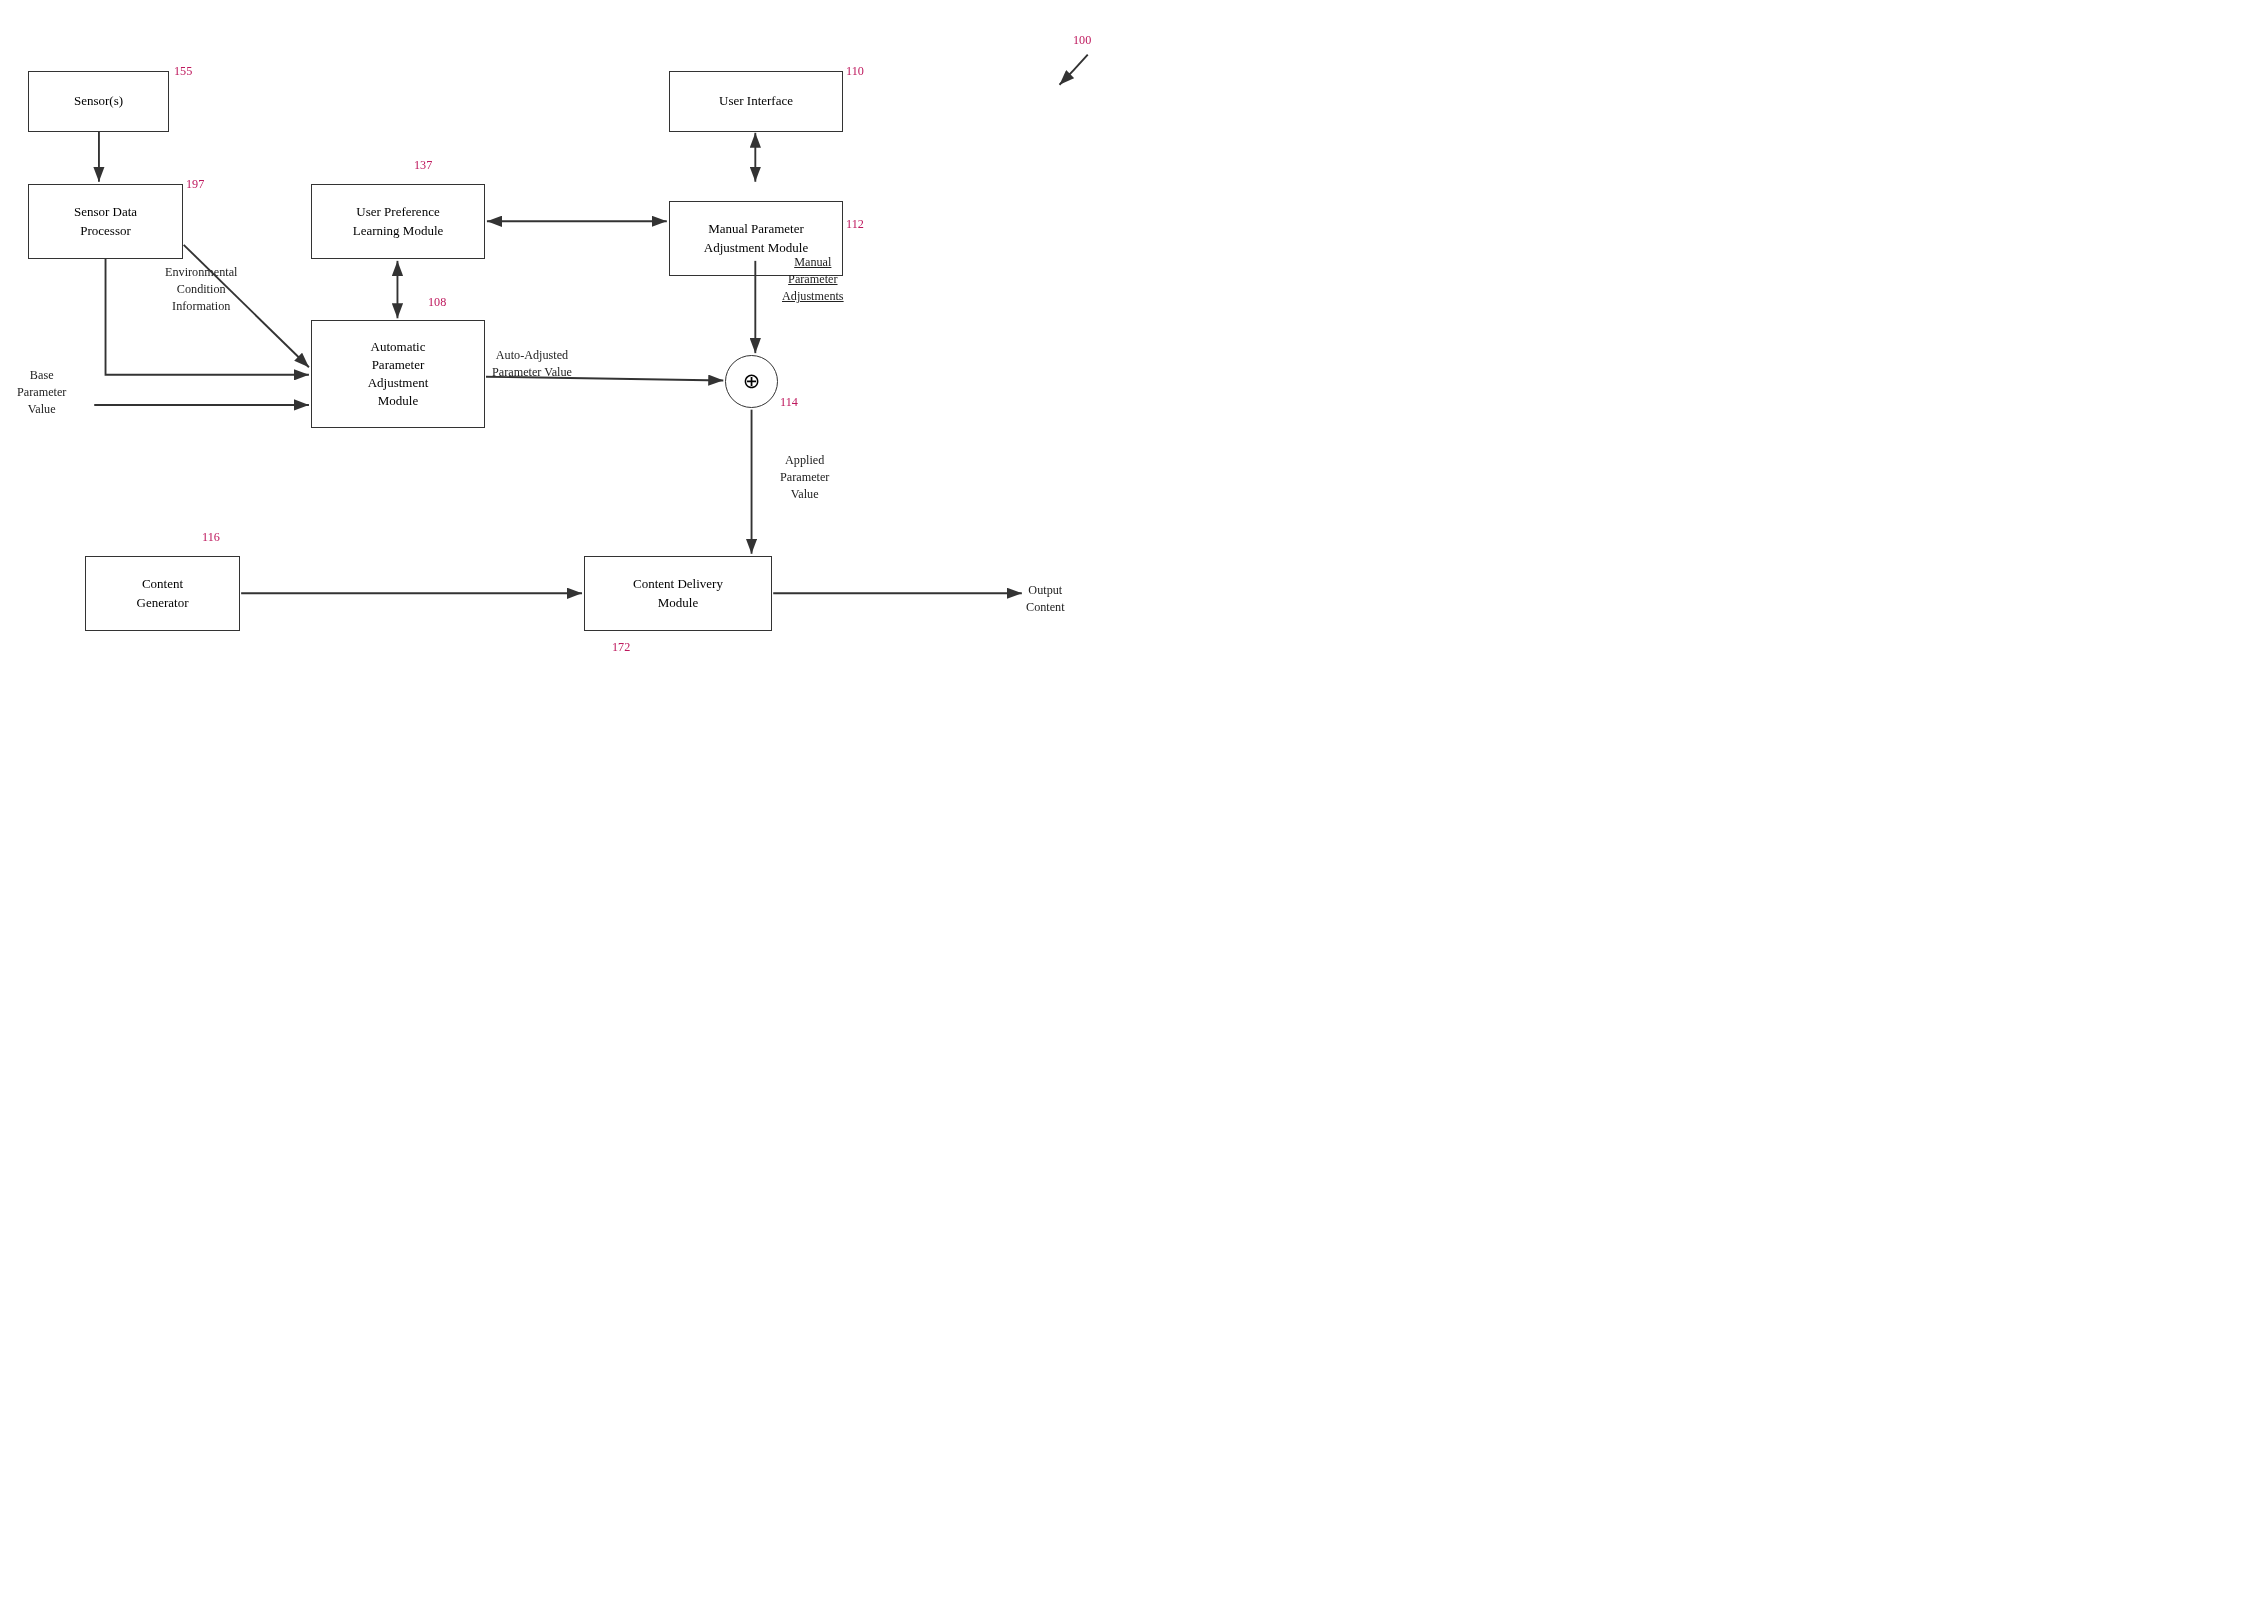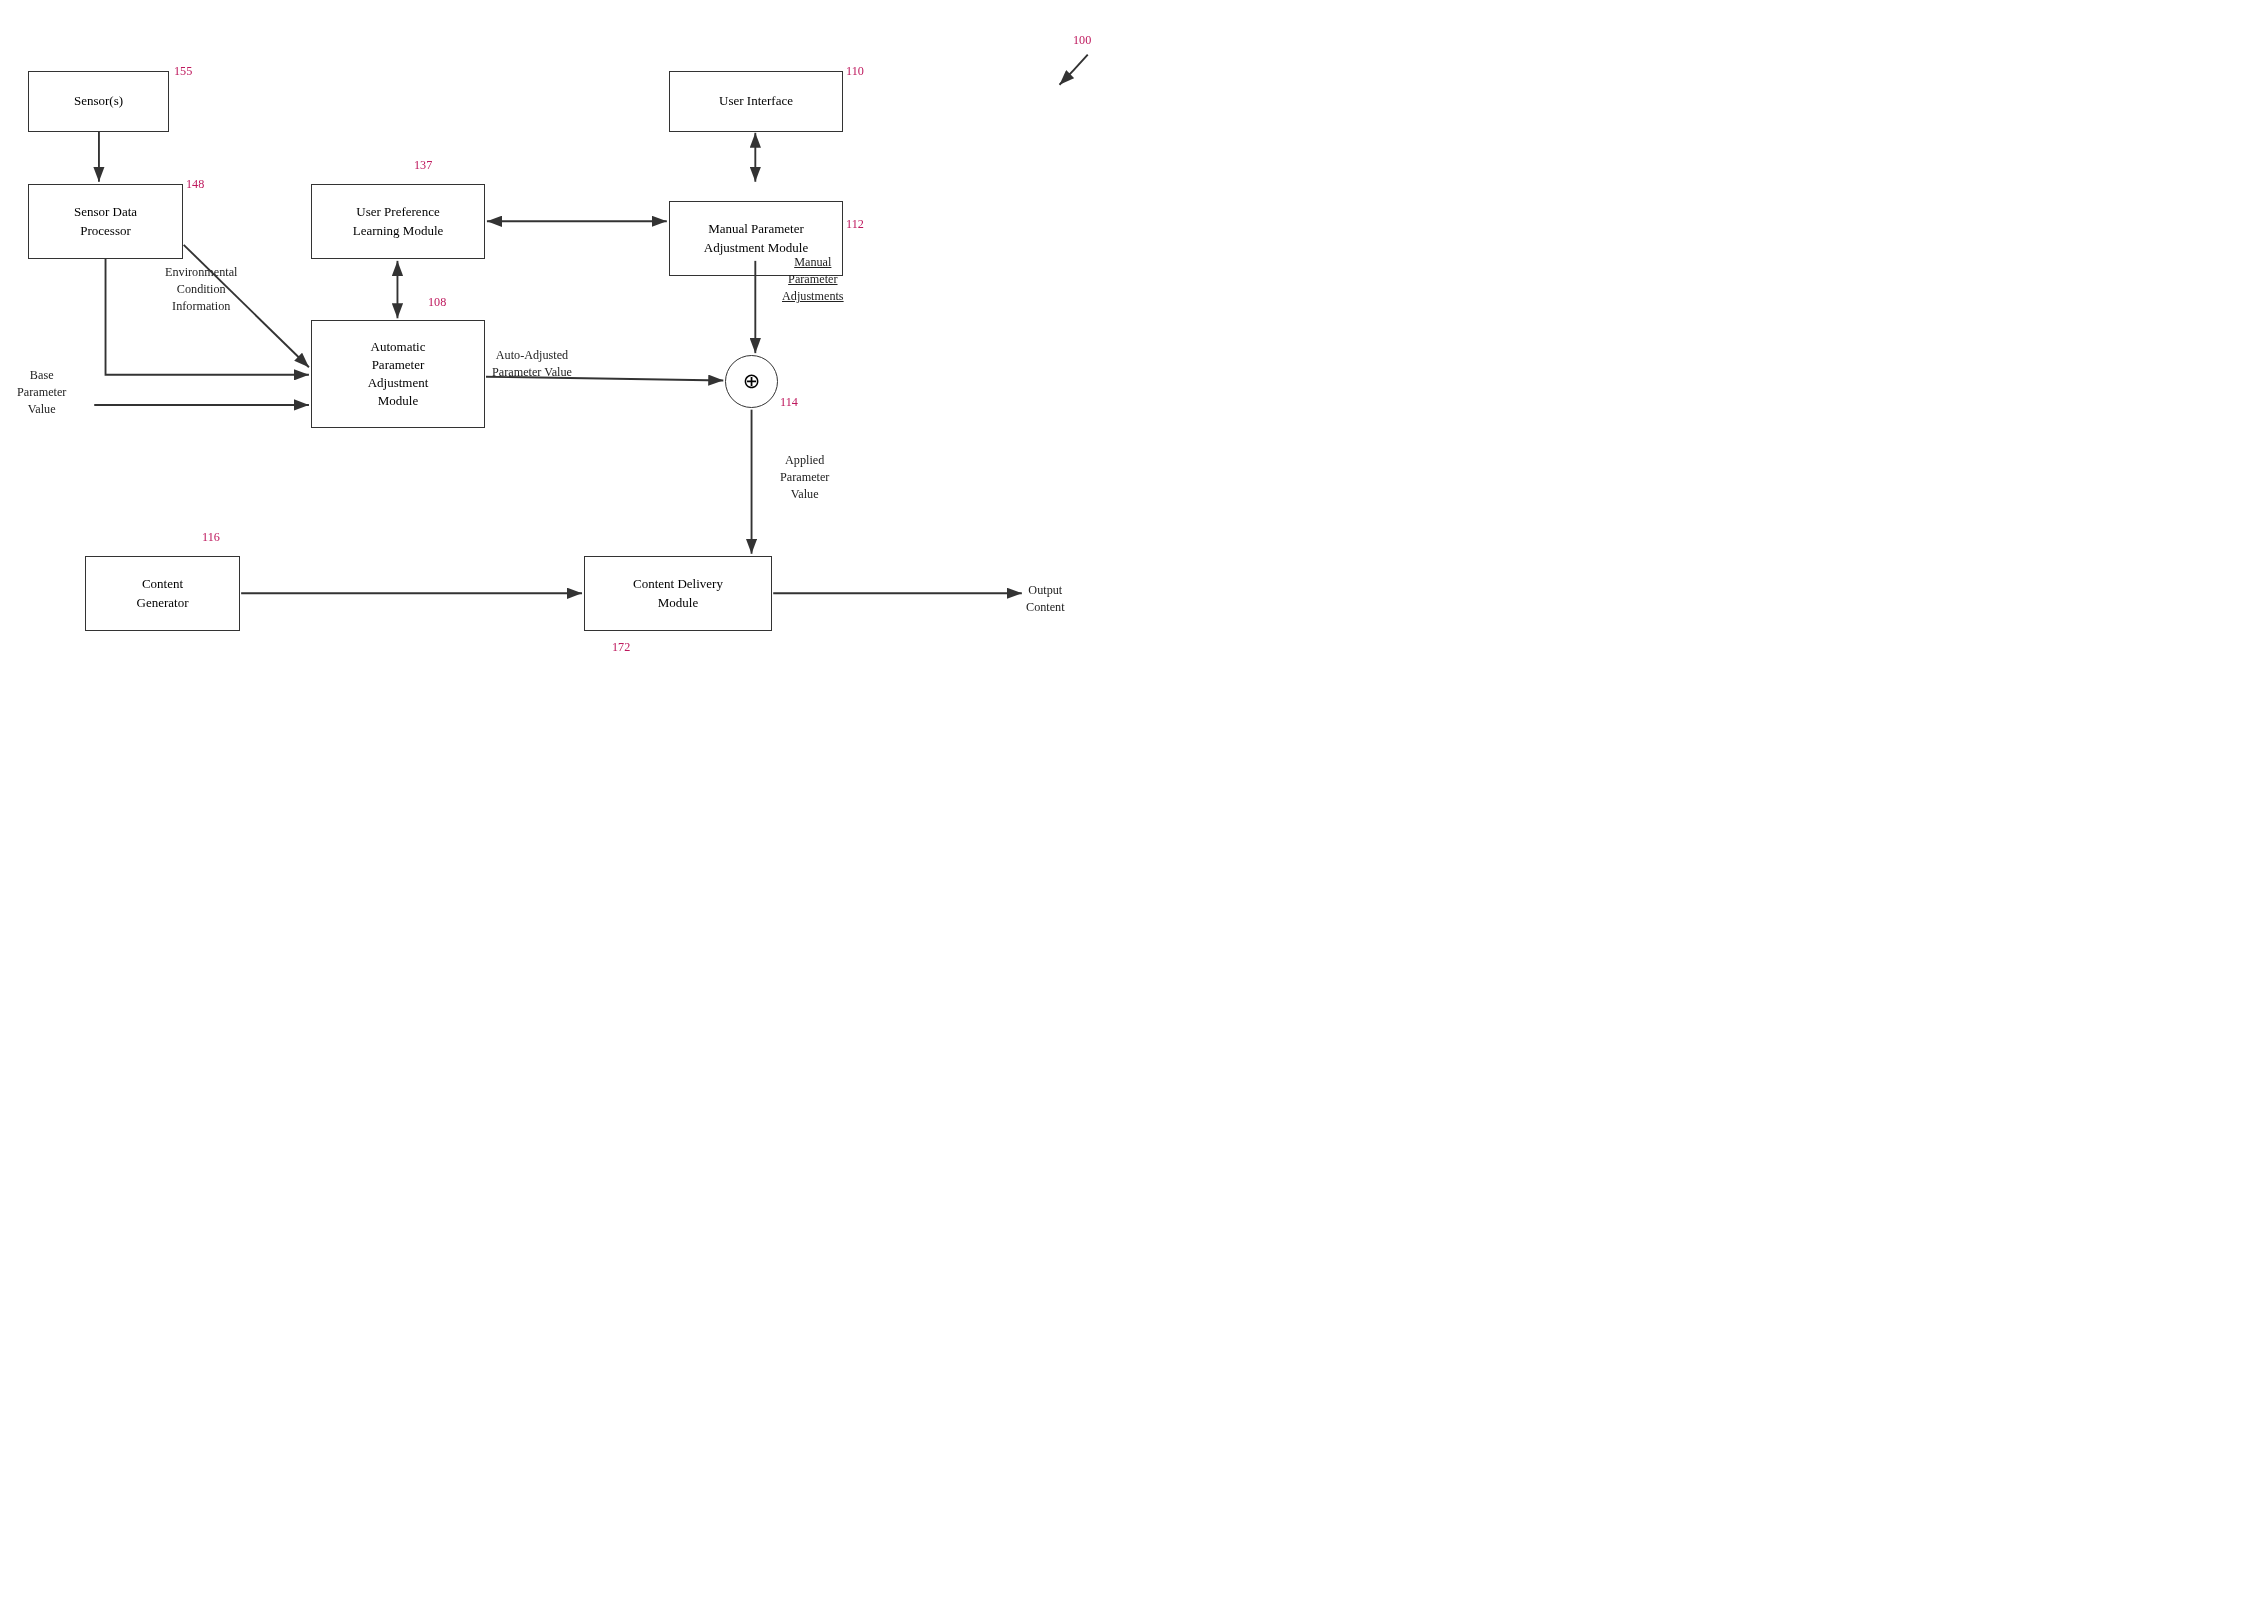--- a/index.html
+++ b/index.html
@@ -67,21 +67,21 @@
   <span class="ref-num" style="left:1073px;top:33px;">100</span>
 
   <div class="box" style="left:28px;top:71px;width:141px;height:61px;">
     <span>Sensor(s)</span>
   </div>
   <span class="ref-num" style="left:174px;top:64px;">155</span>
 
   <div class="box" style="left:28px;top:184px;width:155px;height:75px;">
     <span>Sensor Data<br>Processor</span>
   </div>
-  <span class="ref-num" style="left:186px;top:177px;">148</span>
+  <span class="ref-num" style="left:186px;top:177px;">197</span>
 
   <div class="box" style="left:311px;top:184px;width:174px;height:75px;">
     <span>User Preference<br>Learning Module</span>
   </div>
   <span class="ref-num" style="left:414px;top:158px;">137</span>
 
   <div class="box" style="left:311px;top:320px;width:174px;height:108px;">
     <span>Automatic<br>Parameter<br>Adjustment<br>Module</span>
   </div>
   <span class="ref-num" style="left:428px;top:295px;">108</span>

